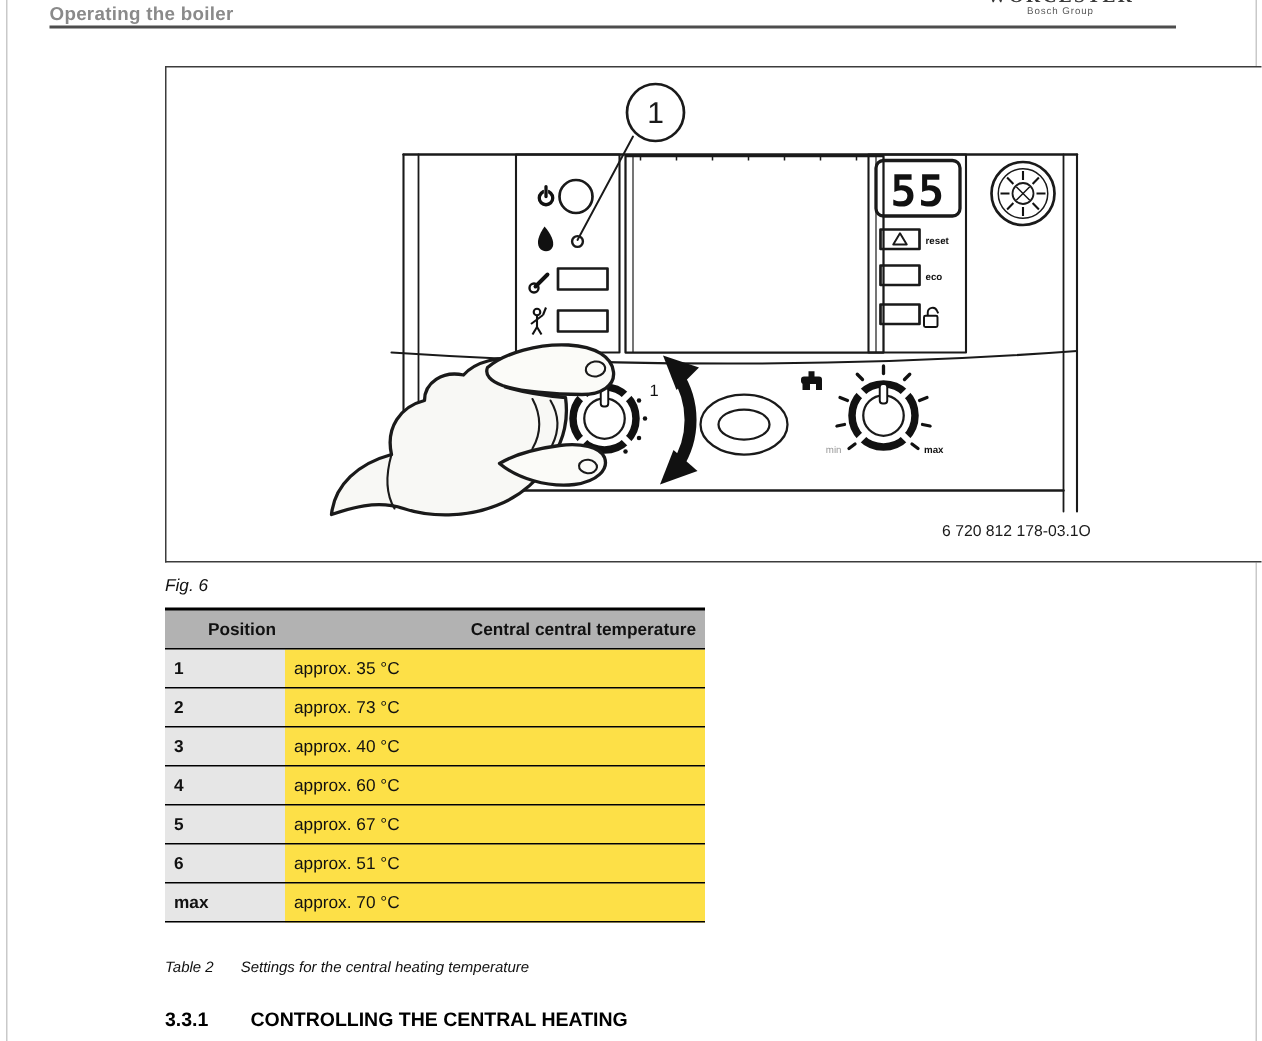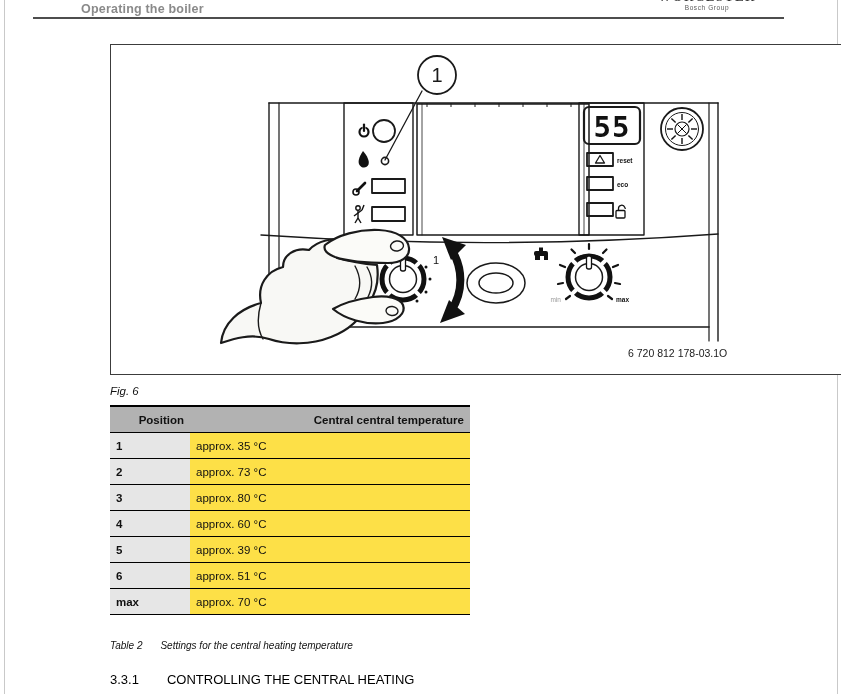--- a/index.html
+++ b/index.html
@@ -12,21 +12,21 @@
   .page-edge.left  { left:4px; }
   .page-edge.right { left:837px; }
 
   
   .doc-header {
     position:absolute; left:33px; top:0; width:751px; height:19px;
     border-bottom:2px solid #4d4d4d;
   }
   .doc-title {
     position:absolute; left:0; top:2px;
-    font-size:12.5px; font-weight:bold; color:#8a8a8a; letter-spacing:.2px;margin-left:48px;
+    font-size:12.5px; font-weight:bold; color:#8a8a8a; letter-spacing:.2px;
   }
   .logo { position:absolute; right:28px; top:0; text-align:center; }
   .brand-top { height:3px; overflow:hidden; }
   .brand-top span {
     display:block; margin-top:-11px; font-weight:bold; font-size:13px;
     color:#3a3a3a; letter-spacing:1.5px; font-family:"Liberation Serif", serif;
   }
   .brand-sub { font-size:6.5px; color:#5a5a5a; letter-spacing:.6px; margin-top:1px; }
 
   
@@ -57,21 +57,21 @@
   table.ch-table td.pos { background:#e6e6e6; font-weight:bold; width:80px; }
 
   .table-caption {
     position:absolute; left:110px; top:640px;
     font-style:italic; font-size:10px; color:#111;
   }
   .table-caption .cap-label { margin-right:18px; }
 
   .section-heading {
     position:absolute; left:110px; top:672px;
-    font-weight:normal; font-size:13px; color:#000;
+    font-weight:bold; font-size:13px; color:#000;
   }
   .section-heading .sec-num { margin-right:28px; }
 
   
   .lineart { stroke:#1a1a1a; fill:none; stroke-linecap:round; stroke-linejoin:round; }
 </style>
 </head>
 <body>
 
 <div class="page-edge left"></div>
@@ -282,29 +282,29 @@
     <tr>
         <td class="pos">1</td>
         <td>approx. 35 °C</td>
       </tr>
     <tr>
         <td class="pos">2</td>
         <td>approx. 73 °C</td>
       </tr>
     <tr>
         <td class="pos">3</td>
-        <td>approx. 80 °C</td>
+        <td>approx. 40 °C</td>
       </tr>
     <tr>
         <td class="pos">4</td>
         <td>approx. 60 °C</td>
       </tr>
     <tr>
         <td class="pos">5</td>
-        <td>approx. 39 °C</td>
+        <td>approx. 67 °C</td>
       </tr>
     <tr>
         <td class="pos">6</td>
         <td>approx. 51 °C</td>
       </tr>
     <tr>
         <td class="pos">max</td>
         <td>approx. 70 °C</td>
       </tr>
   </tbody>

